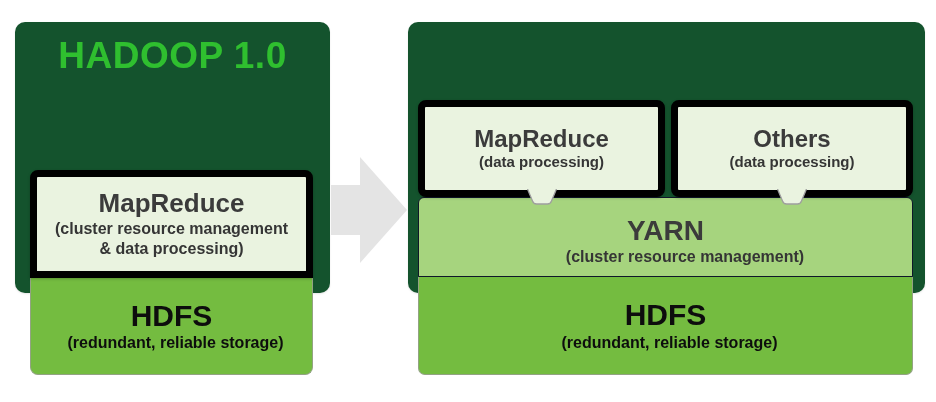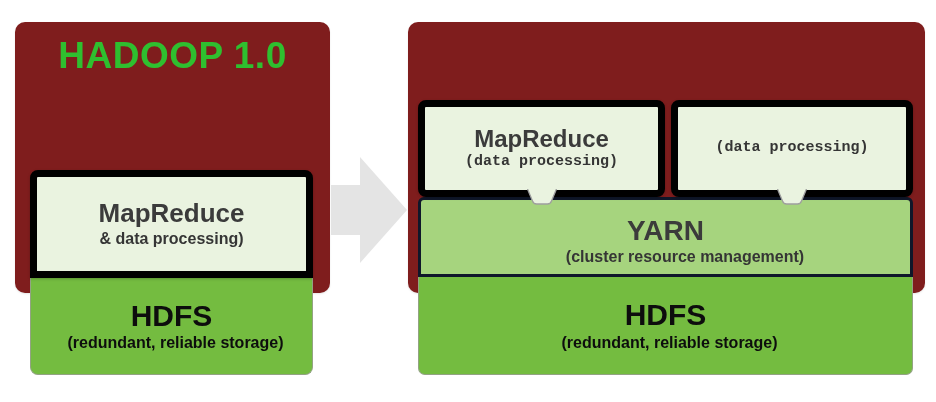--- a/index.html
+++ b/index.html
@@ -1,17 +1,17 @@
 <!DOCTYPE html>
 <html><head>
 <meta charset="utf-8">
 <style>
   html,body{margin:0;padding:0;background:#ffffff;}
   body{width:936px;height:402px;position:relative;font-family:"Liberation Sans","DejaVu Sans",sans-serif;overflow:hidden;}
-  .panel{position:absolute;top:22px;height:271px;background:#7f1d1d;border-radius:10px;box-shadow:0 1px 2px rgba(0,0,0,0.10);}
+  .panel{position:absolute;top:22px;height:271px;background:#14532d;border-radius:10px;box-shadow:0 1px 2px rgba(0,0,0,0.10);}
   .panel-left{left:15px;width:315px;}
   .panel-right{left:408px;width:517px;}
   .panel-title{margin:0;padding-top:14px;text-align:center;font-size:37px;line-height:1.1;font-weight:700;color:#2fbf2f;letter-spacing:0.5px;}
   .stack{position:absolute;}
   .left-stack{left:15px;top:148px;width:283px;}
   .right-stack{left:10px;top:78px;width:495px;}
   .lightbox{background:#eaf3e0;border:7px solid #000000;box-sizing:border-box;
             display:flex;flex-direction:column;align-items:center;justify-content:center;
             box-shadow:0 1px 3px rgba(0,0,0,0.22);}
   .box-title{font-weight:700;color:#3b3b3b;line-height:1.15;}
@@ -21,39 +21,40 @@
   .mr-v1 .box-sub{font-size:16px;}
   .hdfs{background:#74bc40;border:1px solid #93a383;border-top:none;box-sizing:border-box;
         display:flex;flex-direction:column;align-items:center;justify-content:center;}
   .hdfs .box-title{color:#0d0d0d;font-size:30px;}
   .hdfs .box-sub{color:#0d0d0d;font-size:16px;margin-left:8px;}
   .hdfs-v1{height:97px;border-radius:0 0 8px 8px;}
   .hdfs-v2{height:98px;border-radius:0 0 7px 7px;}
   .toprow{display:flex;gap:6px;height:97px;}
   .float-box{border-radius:8px;position:relative;z-index:2;}
   .float-box .box-title{font-size:24px;}
-  .float-box .box-sub{font-size:15px;font-family:Liberation Mono, monospace;}
+  .float-box .box-sub{font-size:15px;}
   .fb-mr{width:247px;}
   .fb-ot{flex:1;}
   .notch{position:absolute;left:50%;transform:translateX(-50%);bottom:-15px;width:30px;height:16px;z-index:3;}
-  .yarn{height:80px;background:#a6d47e;border:3px solid #0f172a;box-sizing:border-box;border-radius:6px 6px 0 0;
+  .yarn{height:80px;background:#a6d47e;border:1px solid #0f172a;box-sizing:border-box;border-radius:6px 6px 0 0;
         display:flex;flex-direction:column;align-items:center;justify-content:center;padding-top:8px;}
   .yarn .box-title{font-size:28px;}
   .yarn .box-sub{font-size:16px;margin-left:39px;}
   .arrow-wrap{position:absolute;left:331px;top:157px;width:76px;height:106px;}
 </style>
 </head>
 <body>
 
 <div class="panel panel-left">
   <h1 class="panel-title">HADOOP 1.0</h1>
 
   <div class="stack left-stack">
     <div class="lightbox mr-v1">
       <div class="box-title">MapReduce</div>
+      <div class="box-sub">(cluster resource management</div>
       <div class="box-sub">&amp; data processing)</div>
     </div>
     <div class="hdfs hdfs-v1">
       <div class="box-title">HDFS</div>
       <div class="box-sub">(redundant, reliable storage)</div>
     </div>
   </div>
 </div>
 
 <div class="arrow-wrap">
@@ -69,20 +70,21 @@
 
       <div class="lightbox float-box fb-mr">
         <div class="box-title">MapReduce</div>
         <div class="box-sub">(data processing)</div>
         <svg class="notch" viewBox="0 0 30 16" xmlns="http://www.w3.org/2000/svg">
           <path d="M0.5,0 L5.5,12 Q6.5,15 9.5,15 L20.5,15 Q23.5,15 24.5,12 L29.5,0" fill="#eaf3e0" stroke="#9e9e9e" stroke-width="1.3"></path>
         </svg>
       </div>
 
       <div class="lightbox float-box fb-ot">
+        <div class="box-title">Others</div>
         <div class="box-sub">(data processing)</div>
         <svg class="notch" viewBox="0 0 30 16" xmlns="http://www.w3.org/2000/svg">
           <path d="M0.5,0 L5.5,12 Q6.5,15 9.5,15 L20.5,15 Q23.5,15 24.5,12 L29.5,0" fill="#eaf3e0" stroke="#9e9e9e" stroke-width="1.3"></path>
         </svg>
       </div>
 
     </div>
 
     <div class="yarn">
       <div class="box-title">YARN</div>

